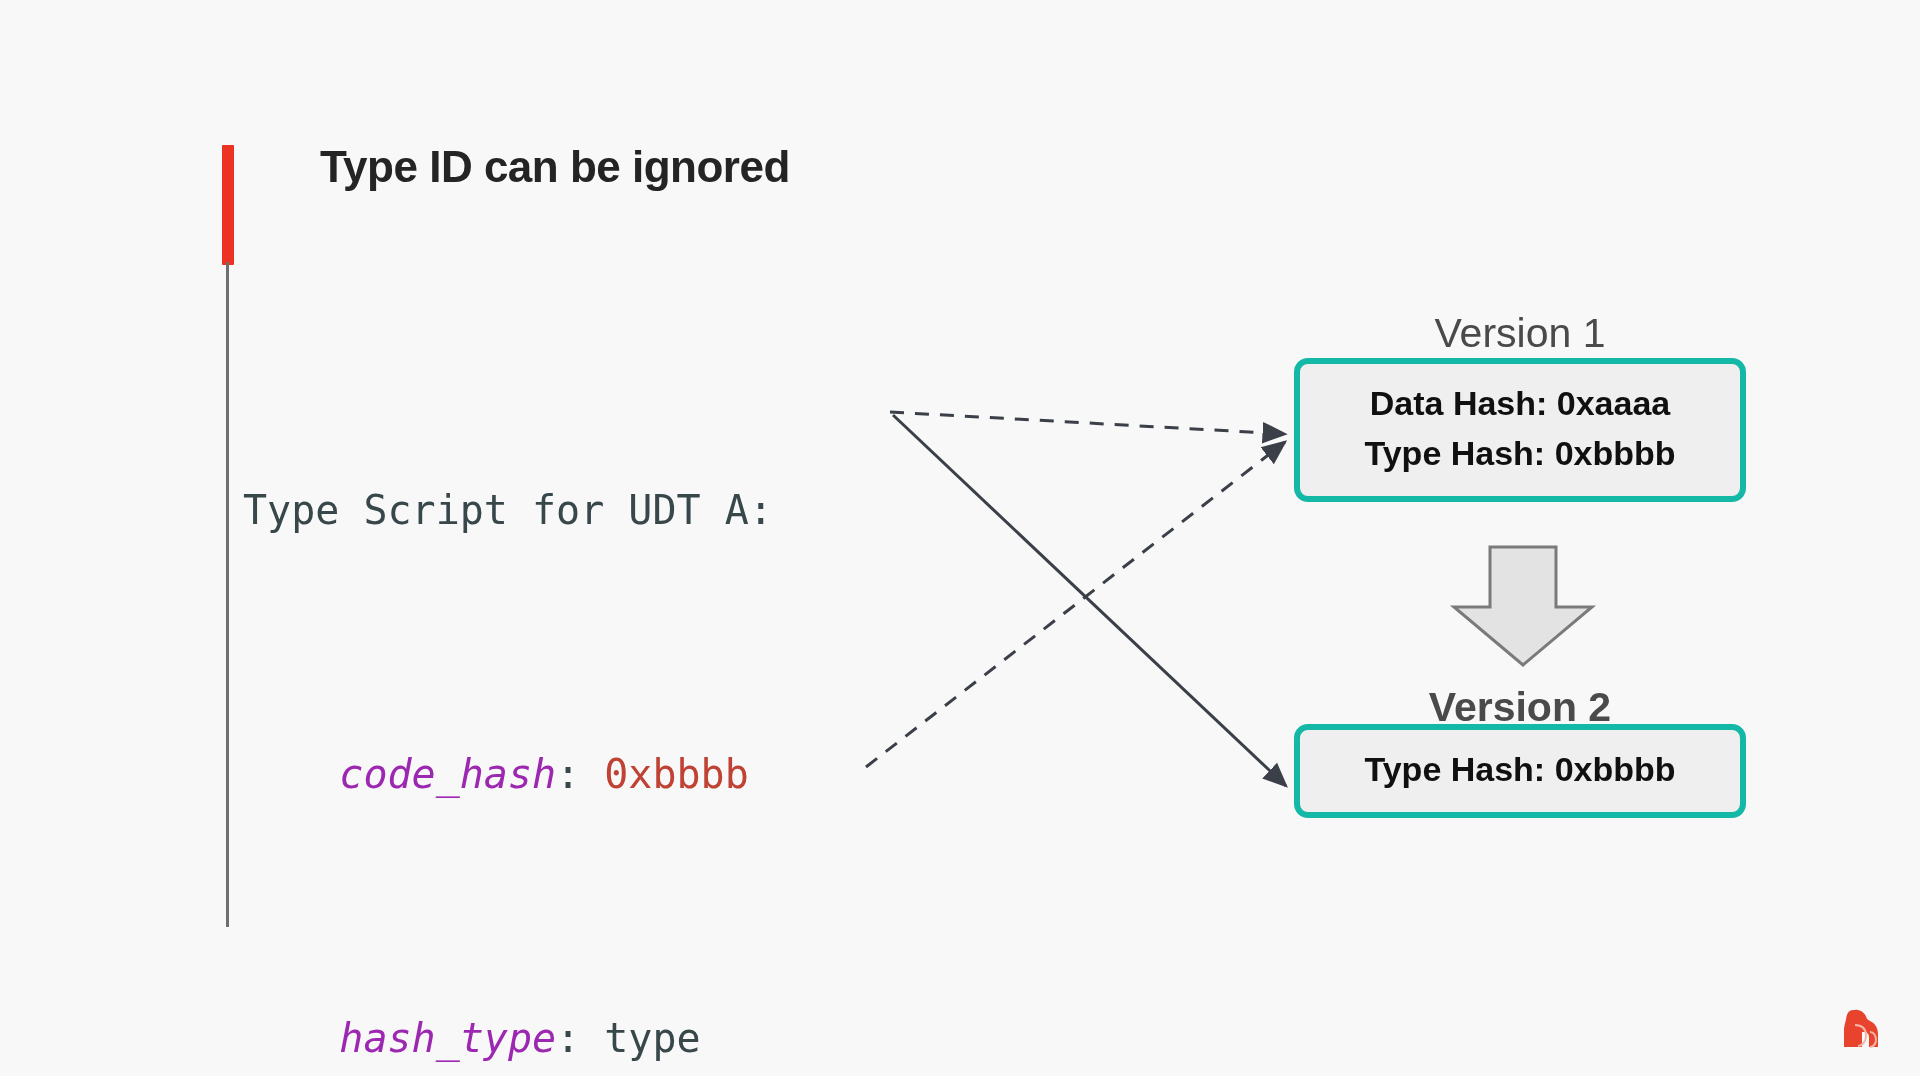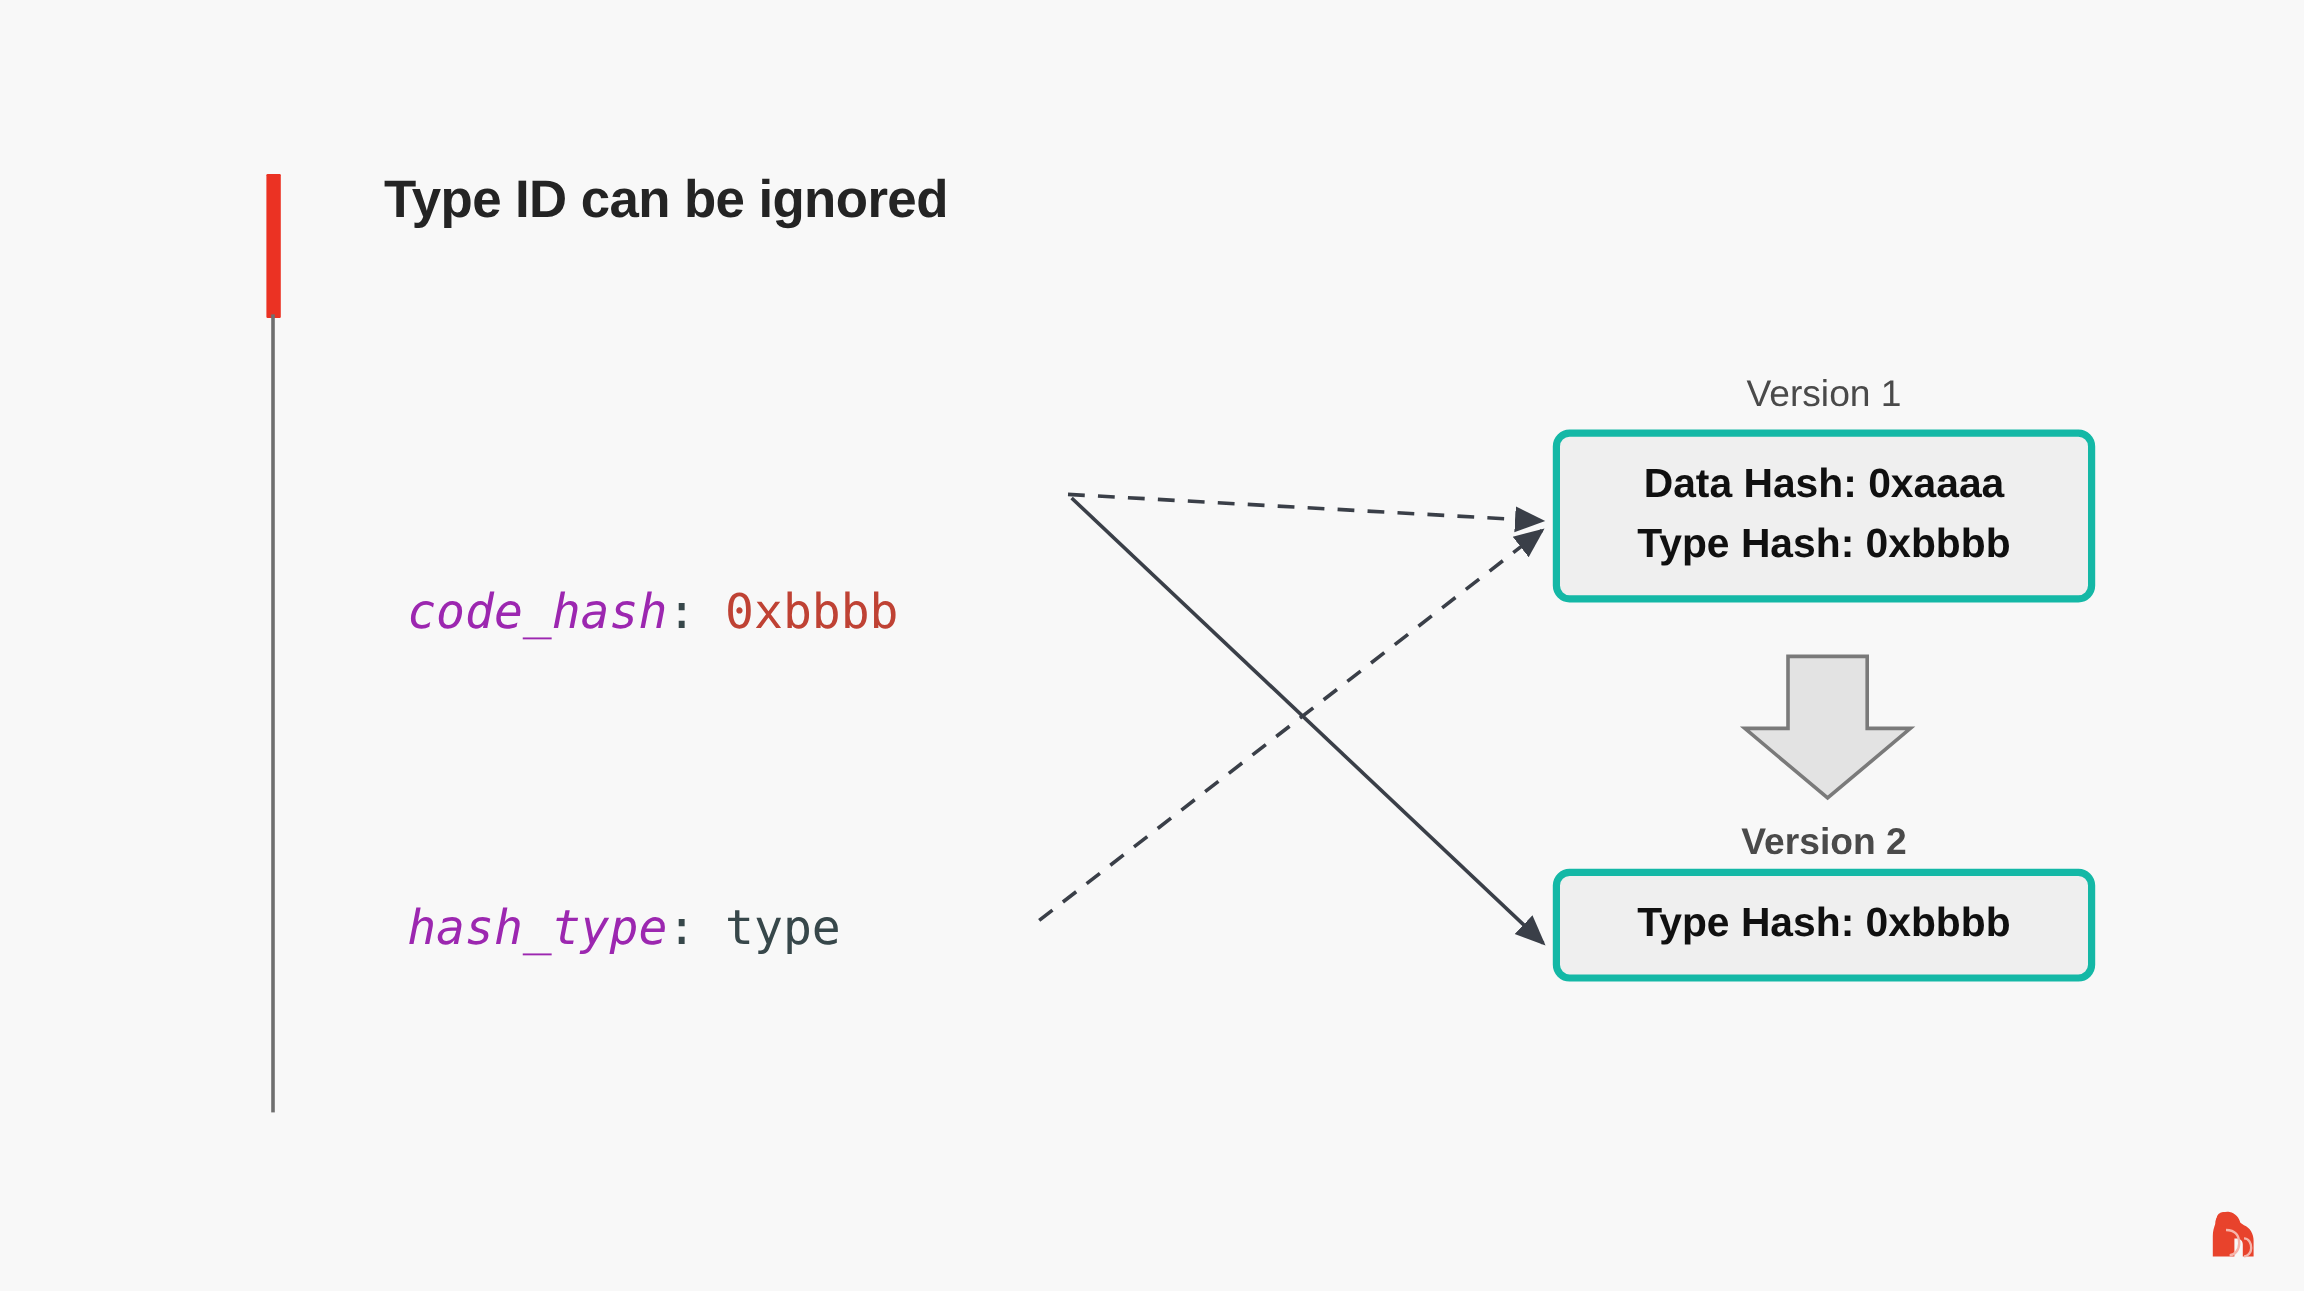--- a/index.html
+++ b/index.html
@@ -64,21 +64,21 @@
   .code .line { height: 88px; }
   .code .indent { display: inline-block; width: 4ch; }
   .key  { color: #9c27b0; font-style: italic; }
   .punc { color: #37474a; }
   .hex  { color: #bf4234; }
   .val  { color: #37474a; }
 
   
   .vlabel {
     position: absolute;
-    font-size: 31px;
+    font-size: 41px;
     font-weight: normal;
     color: #4a4a4a;
     text-align: center;
     white-space: nowrap;
   }
   #vlabel1 { left: 1300px; top: 310px; width: 440px; }
   #vlabel2 { left: 1300px; top: 684px; width: 440px; font-weight: bold; }
 
   .hashbox {
     position: absolute;
@@ -119,20 +119,21 @@
 <body>
 
 <div id="slide">
 
   <div class="accent-bar"></div>
   <div class="accent-line"></div>
 
   <div class="slide-title">Type ID can be ignored</div>
 
   <div class="code">
+    <div class="line"><span>Type Script for UDT A:</span></div>
     <div class="line"><span class="indent"></span><span class="key">code_hash</span><span class="punc">: </span><span class="hex">0xbbbb</span></div>
     <div class="line"><span class="indent"></span><span class="key">hash_type</span><span class="punc">: </span><span class="val">type</span></div>
     
     
     
     
   </div>
 
   <div class="vlabel" id="vlabel1">Version 1</div>
   <div class="vlabel" id="vlabel2">Version 2</div>

